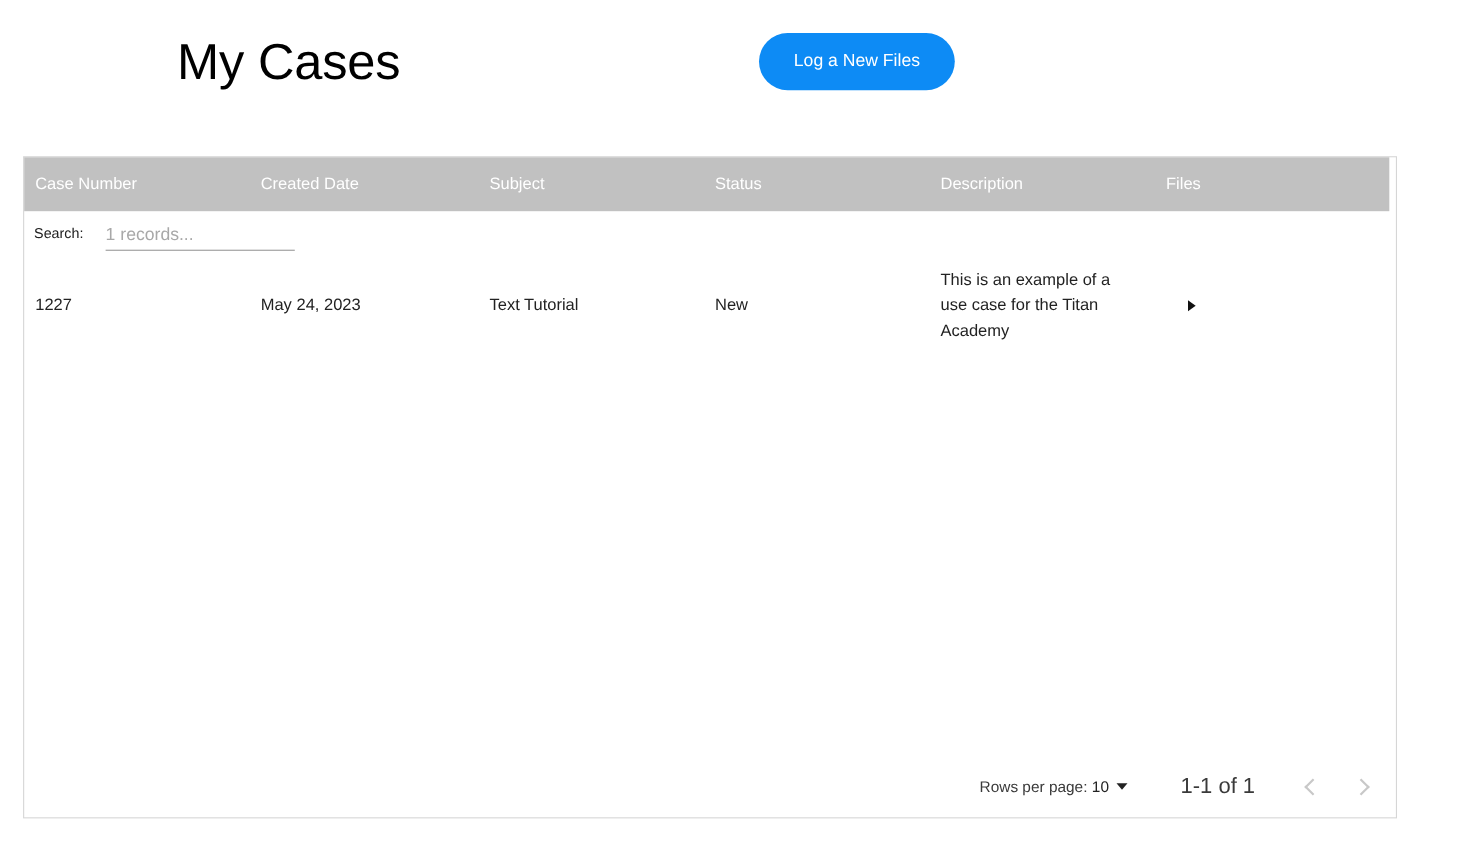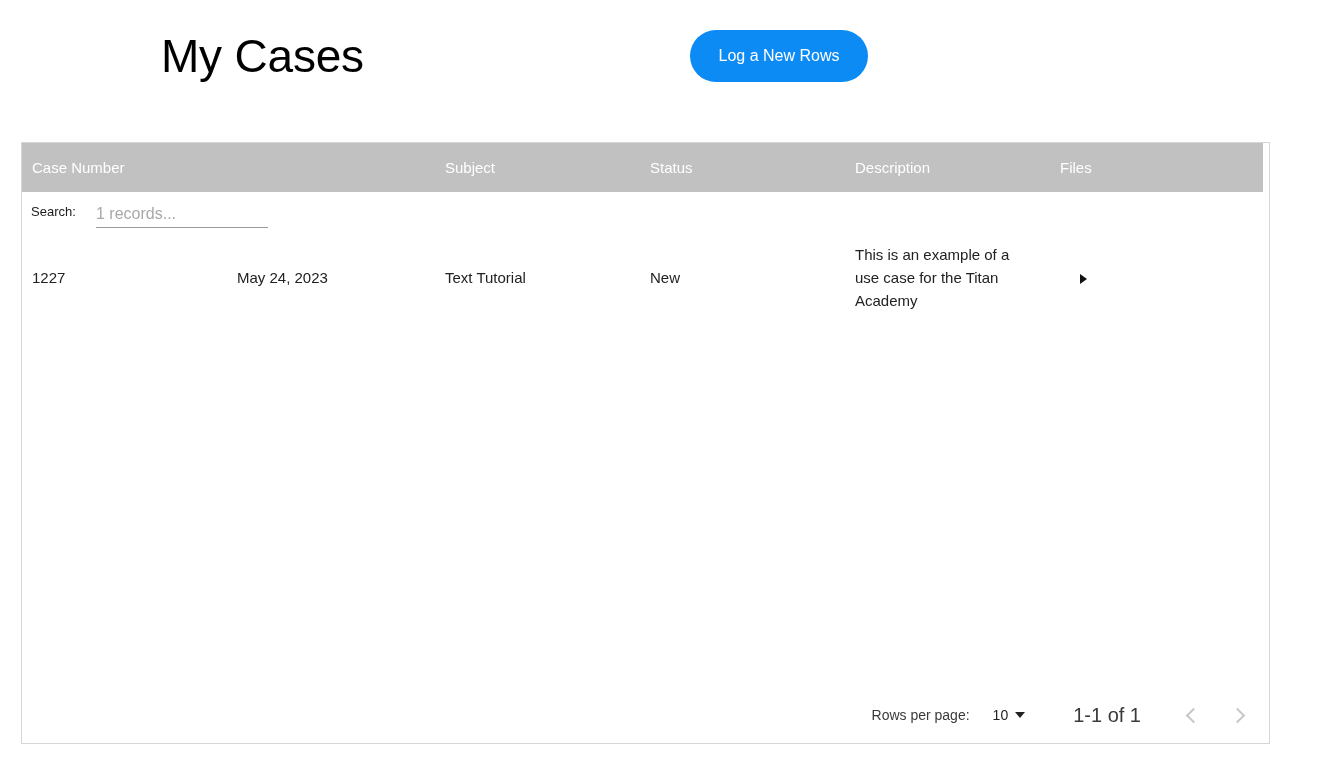--- a/index.html
+++ b/index.html
@@ -176,21 +176,21 @@
     display: flex;
     align-items: center;
     gap: 0;
   }
   .rows-label {
     font-size: 14px;
     color: #3a3a3a;
     white-space: nowrap;
   }
   .rows-select {
-    margin-left: 23px;
+    margin-left: 4px;
     display: flex;
     align-items: center;
     gap: 7px;
     cursor: pointer;
     font-size: 14px;
     color: #222222;
   }
   .caret-down {
     width: 0;
     height: 0;
@@ -223,27 +223,28 @@
     border-color: #c8c8c8;
   }
   .chev.left  { border-width: 0 0 2px 2px; transform: rotate(45deg); }
   .chev.right { border-width: 2px 2px 0 0;  transform: rotate(45deg); }
 </style>
 </head>
 <body>
 
 <div class="page-header">
   <div class="page-title">My Cases</div>
-  <button class="new-case-button">Log a New Rows</button>
+  <button class="new-case-button">Log a New Files</button>
 </div>
 
 <div class="table-card">
 
   <div class="table-head">
     <div class="th c-case">Case Number</div>
+    <div class="th c-date">Created Date</div>
     <div class="th c-subj">Subject</div>
     <div class="th c-stat">Status</div>
     <div class="th c-desc">Description</div>
     <div class="th c-files">Files</div>
   </div>
 
   <div class="search-row">
     <div class="search-label">Search:</div>
     <input class="search-input" type="text" placeholder="1 records..." style="">
   </div>

